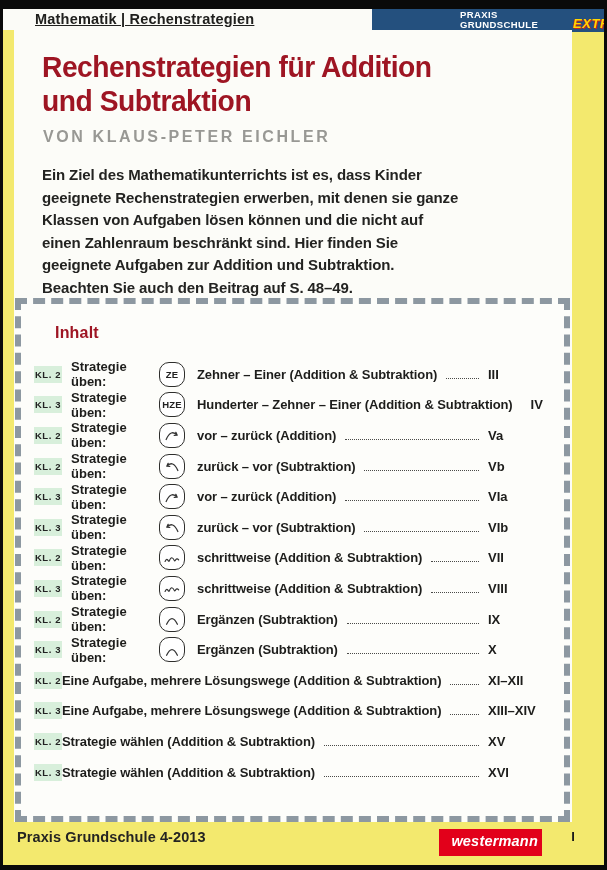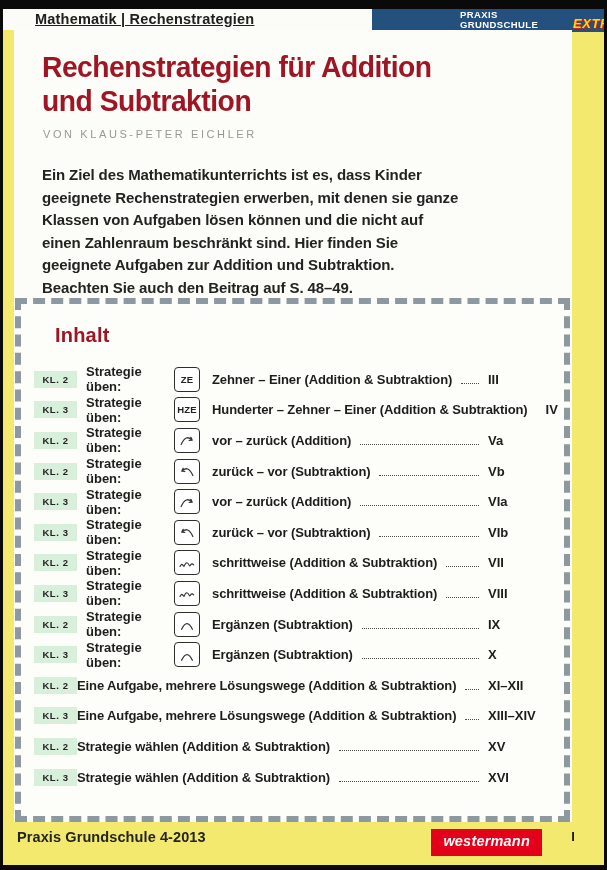--- a/index.html
+++ b/index.html
@@ -50,21 +50,21 @@
     background:#fcfcf8;
   }
   .article-title {
     position:absolute; left:28px; top:20px; width:500px;
     color:var(--title-red); font-weight:bold;
     font-size:30px; line-height:34px; letter-spacing:-0.5px;
     transform:scaleX(0.94); transform-origin:0 0;
   }
   .byline {
     position:absolute; left:29px; top:98px;
-    color:var(--byline-gray); font-size:11px; font-weight:400; letter-spacing:2.6px;
+    color:var(--byline-gray); font-size:16px; font-weight:700; letter-spacing:2.6px;
   }
   .scan-note {
     position:absolute; left:463px; top:100px;
     font-family:"Liberation Serif", serif; font-weight:bold;
     color:#111; font-size:15.5px; line-height:19.5px;
   }
   .scan-note sup { font-size:8px; margin-right:2px; }
   .intro {
     position:absolute; left:28px; top:134px; width:420px;
     color:#232321; font-size:15px; line-height:22.5px; font-weight:600;
@@ -72,37 +72,37 @@
   }
   
   .inhalt-box {
     position:absolute; left:1px; top:268px; width:555px; height:524px;
     border:6px dashed var(--dash-gray);
     background:#fdfdfa;
     padding:14px 16px 0 13px;
   }
   .inhalt-heading {
     margin:6px 0 0 21px;
-    color:var(--title-red); font-size:20px; font-weight:bold; letter-spacing:0.2px;
+    color:var(--title-red); font-size:16px; font-weight:bold; letter-spacing:0.2px;
   }
   .toc-rows { margin-top:17px; }
   .toc-row {
     display:flex; align-items:center; height:30.6px;
     font-size:13px; color:var(--text-dark);
   }
   .kl-badge {
-    flex:none; width:43px; padding:3px 0;
+    flex:none; width:28px; padding:3px 0;
     background:var(--badge-green);
     font-size:9.5px; font-weight:bold; letter-spacing:0.6px;
     text-align:center; color:#222;
   }
   .row-prefix { flex:none; width:88px; margin-left:9px; font-weight:600; }
   .icon-box {
     flex:none; min-width:26px; height:25px; padding:0 2px;
-    border:1.5px solid #2e2e2c; border-radius:4px;
+    border:1.5px solid #2e2e2c; border-radius:10px;
     display:flex; align-items:center; justify-content:center;
     margin-right:12px;
     font-size:9.5px; font-weight:bold; color:#222; letter-spacing:0.2px;
     background:#fff;
   }
   .row-label { flex:none; font-weight:600; letter-spacing:-0.1px; }
   .leader-dots {
     flex:1; margin:0 9px; height:1px; align-self:center;
     border-bottom:1.7px dotted #4a4a48; transform:translateY(4px);
   }
@@ -110,21 +110,21 @@
   
   .footer {
     position:absolute; left:14px; right:0; bottom:9px; height:27px;
     display:flex; 
   }
   .footer-journal { font-size:14.5px; font-weight:600; color:#242422; letter-spacing:0.1px; }
   .footer-spacer { flex:1; }
   .westermann {
     background:var(--westermann-red); color:#fff;
     font-size:14.5px; font-weight:bold; font-style:italic;
-    padding:4px 12px 5px 12px; letter-spacing:0.2px;
+    padding:4px 4px 5px 12px; letter-spacing:0.2px;
   }
   .page-number { width:62px; text-align:center; font-size:13px; font-weight:600; color:#1a1a1a; }
 </style>
 </head>
 <body>
 
 <div class="page">
 
   <div class="header-band">
     <span class="breadcrumb">Mathematik | Rechenstrategien</span>

